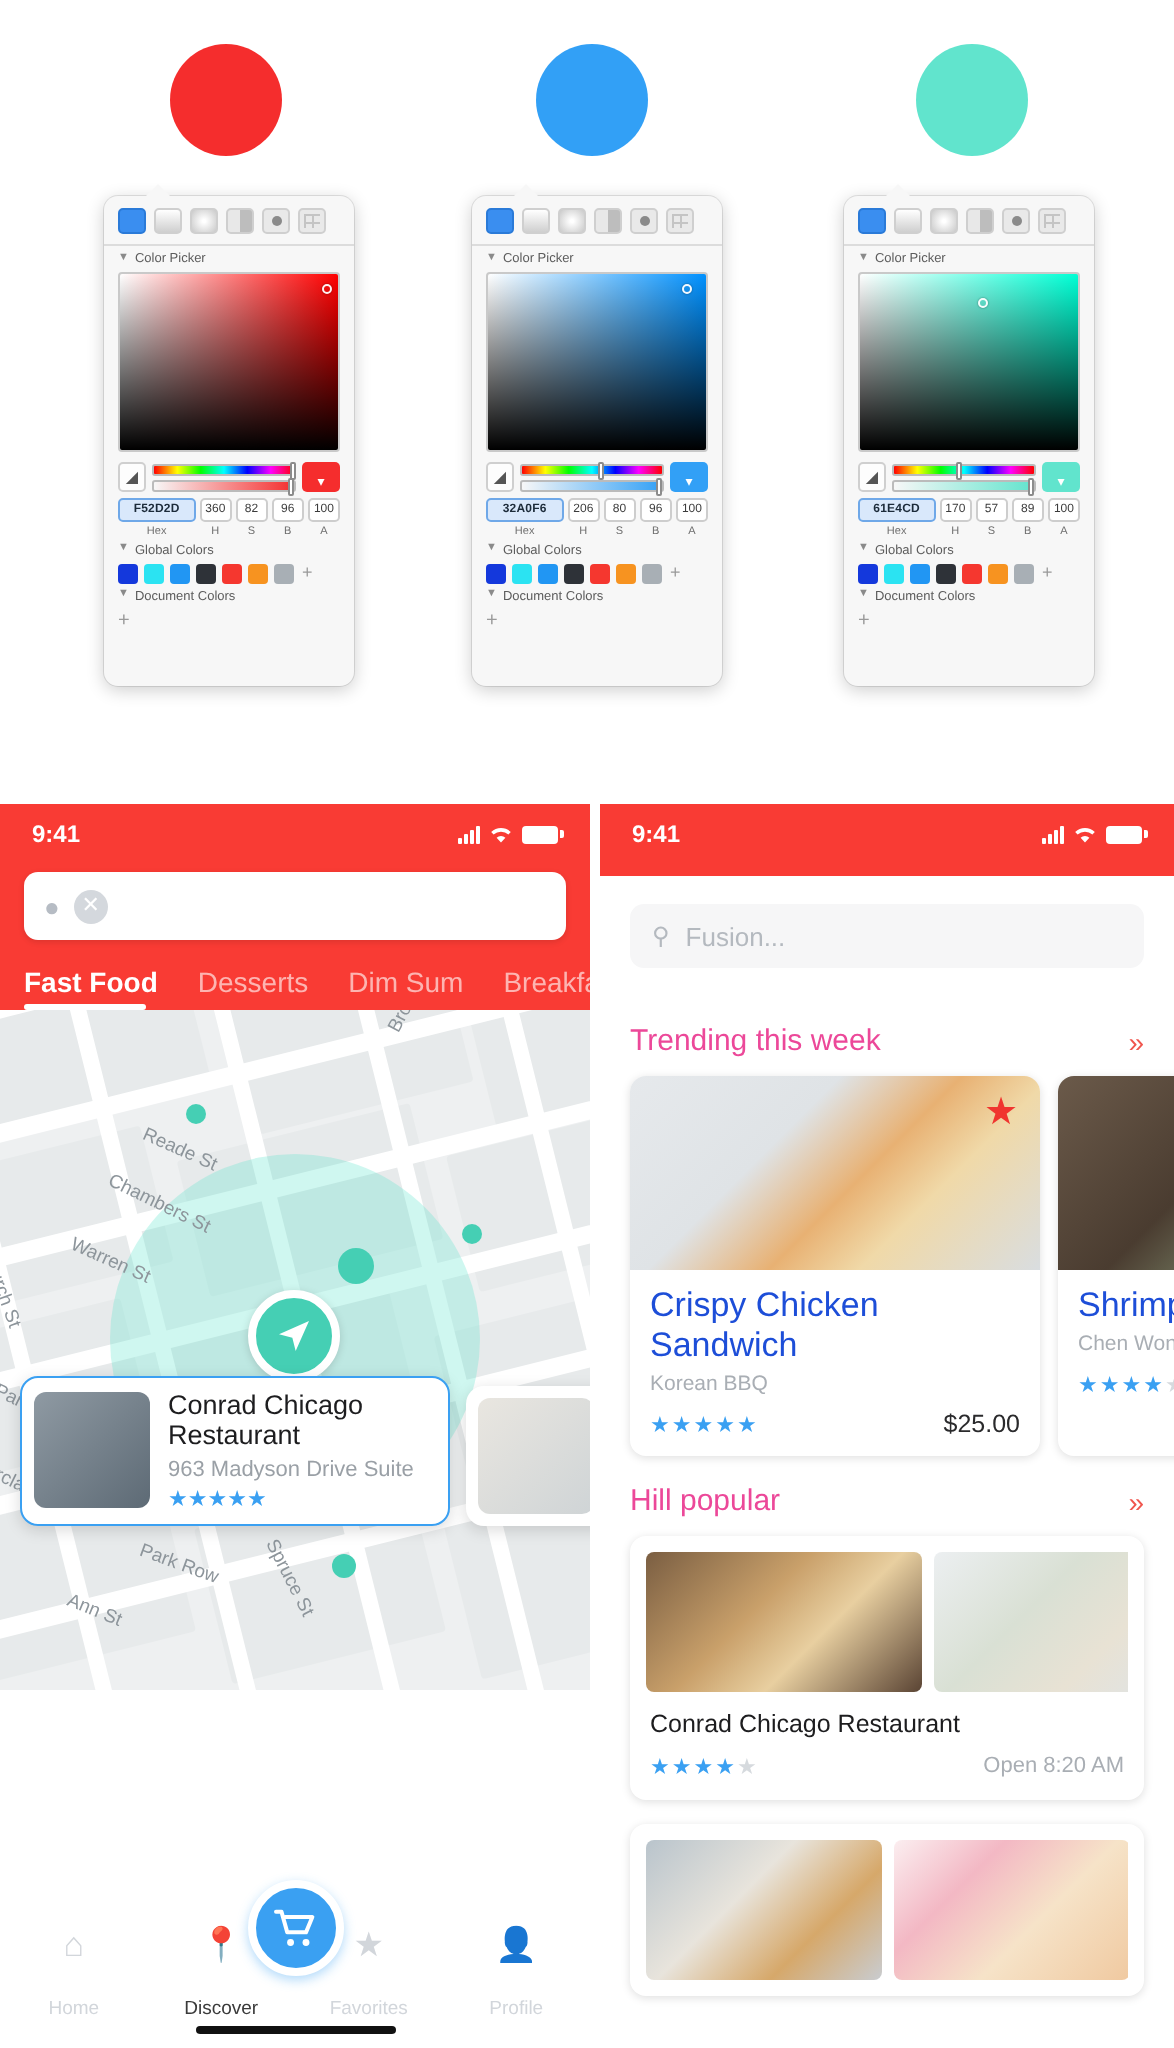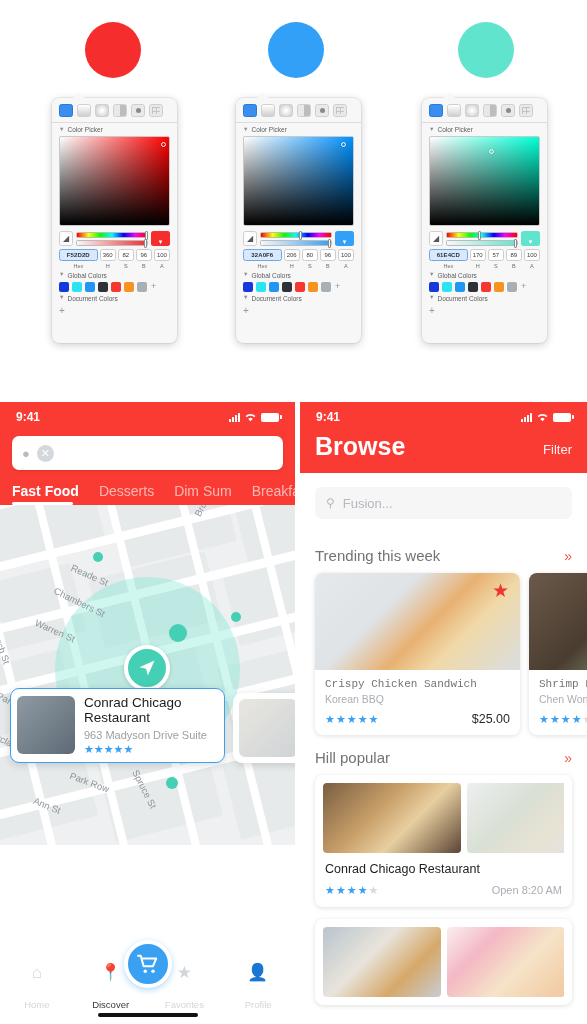--- a/index.html
+++ b/index.html
@@ -264,33 +264,33 @@
   .search-bar {
     margin: 12px 15px 14px 15px; height: 32px; background: #f6f6f7;
     border-radius: 7px; display: flex; align-items: center; padding: 0 11px; gap: 8px;
   }
   .search-icon { color: #b4b9bf; font-size: 12px; }
   .search-ph { font-size: 13px; color: #b4b9bf; }
   .sec-head {
     display: flex; align-items: center; justify-content: space-between;
     padding: 14px 15px 9px 15px;
   }
-  .sec-title { font-size: 15px; color: #737373; }
+  .sec-title { font-size: 15px; color: #ec4899; }
   .sec-more { color: #f0564e; font-size: 14px; }
   .hscroll { display: flex; gap: 9px; padding-left: 15px; }
   .food-card {
     width: 205px; flex: none; background: #fff; border-radius: 8px;
     box-shadow: 0 1px 5px rgba(0,0,0,0.13); overflow: hidden;
   }
   .food-img { height: 97px; position: relative; }
   .badge-star {
     position: absolute; right: 11px; top: 6px; font-size: 19px; color: #f0352f;
   }
   .food-body { padding: 8px 10px 9px 10px; }
-  .food-name { font-size: 11px; color: #737373; font-family: Liberation Mono, monospace; }
+  .food-name { font-size: 17px; color: #1d4ed8; }
   .food-sub { font-size: 10.5px; color: #a9aeb4; margin-top: 3px; }
   .food-meta {
     display: flex; align-items: center; justify-content: space-between; margin-top: 6px;
   }
   .price { font-size: 12.5px; color: #2a2a2c; }
   .pop-card {
     margin: 0 15px; background: #fff; border-radius: 8px;
     box-shadow: 0 1px 5px rgba(0,0,0,0.13); overflow: hidden; padding: 8px;
   }
   .pop-imgs { display: flex; gap: 6px; overflow: hidden; }
@@ -671,24 +671,20 @@
               <i></i>
               <i></i>
               <i></i>
             </span>
           <svg width="13" height="10" viewBox="0 0 13 10">
               <path d="M6.5 9.3 4.3 6.9a3.2 3.2 0 0 1 4.4 0zM2.8 5.3a5.4 5.4 0 0 1 7.4 0l1.2-1.3a7.1 7.1 0 0 0-9.8 0z" fill="#fff"></path>
             </svg>
           <span class="battery"></span>
         </span>
       </div>
-      <div class="browse-row">
-        <span class="browse-title">Browse</span>
-        <span class="filter-link">Filter</span>
-      </div>
       <div style="background:#fff;margin-top:12px;padding-top:2px;">
         <div class="search-bar">
           <span class="search-icon">⚲</span>
           <span class="search-ph">Fusion...</span>
         </div>
       </div>
     </div>
 
     <div class="sec-head">
       <span class="sec-title">Trending this week</span>

